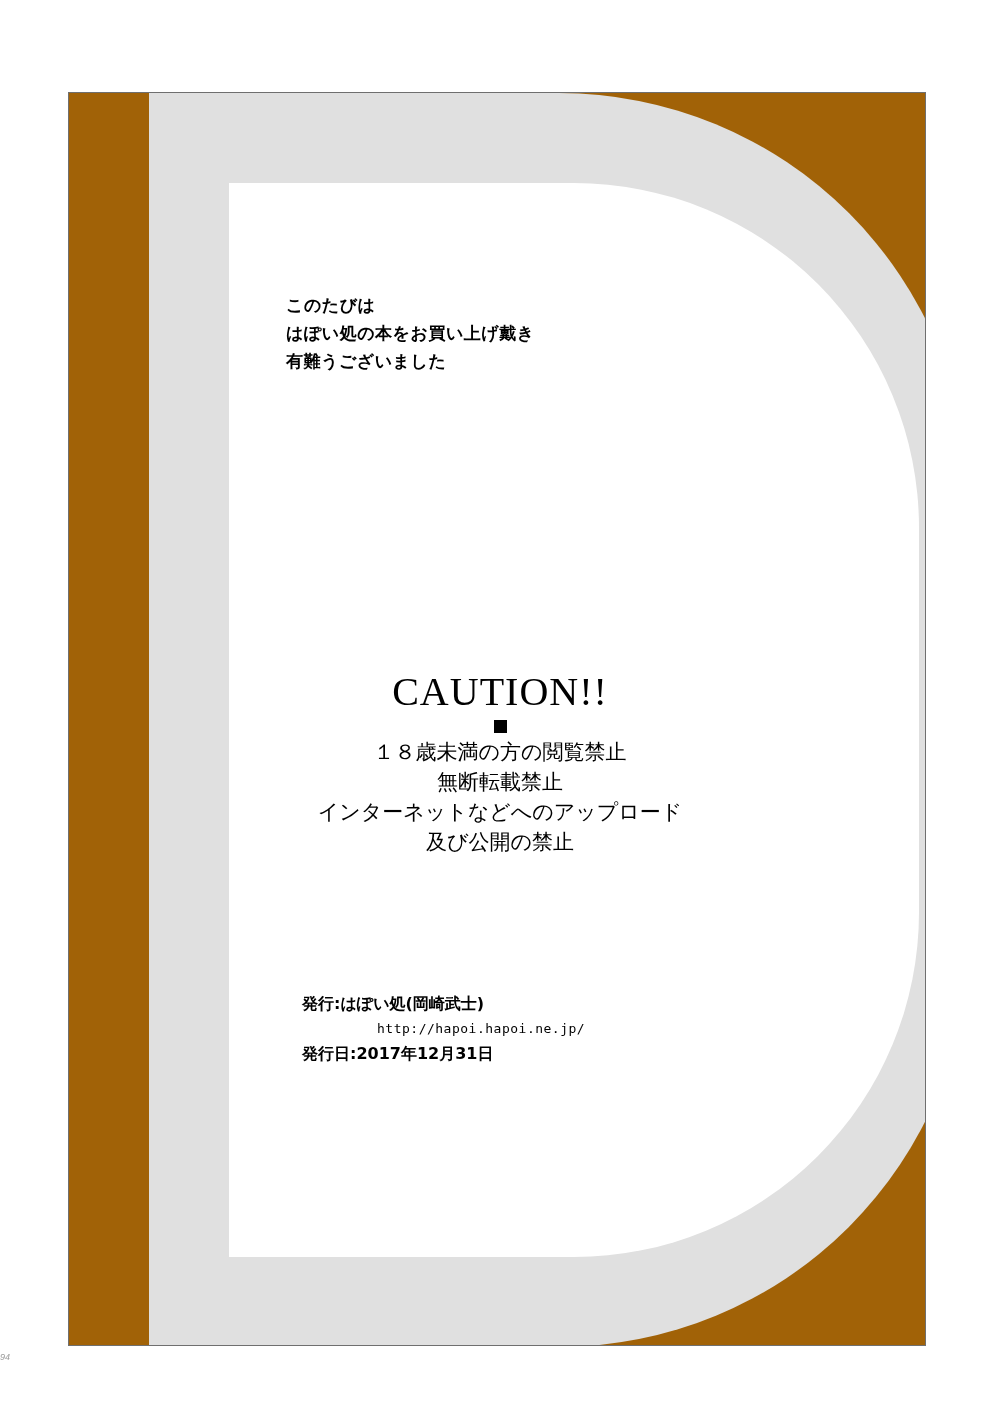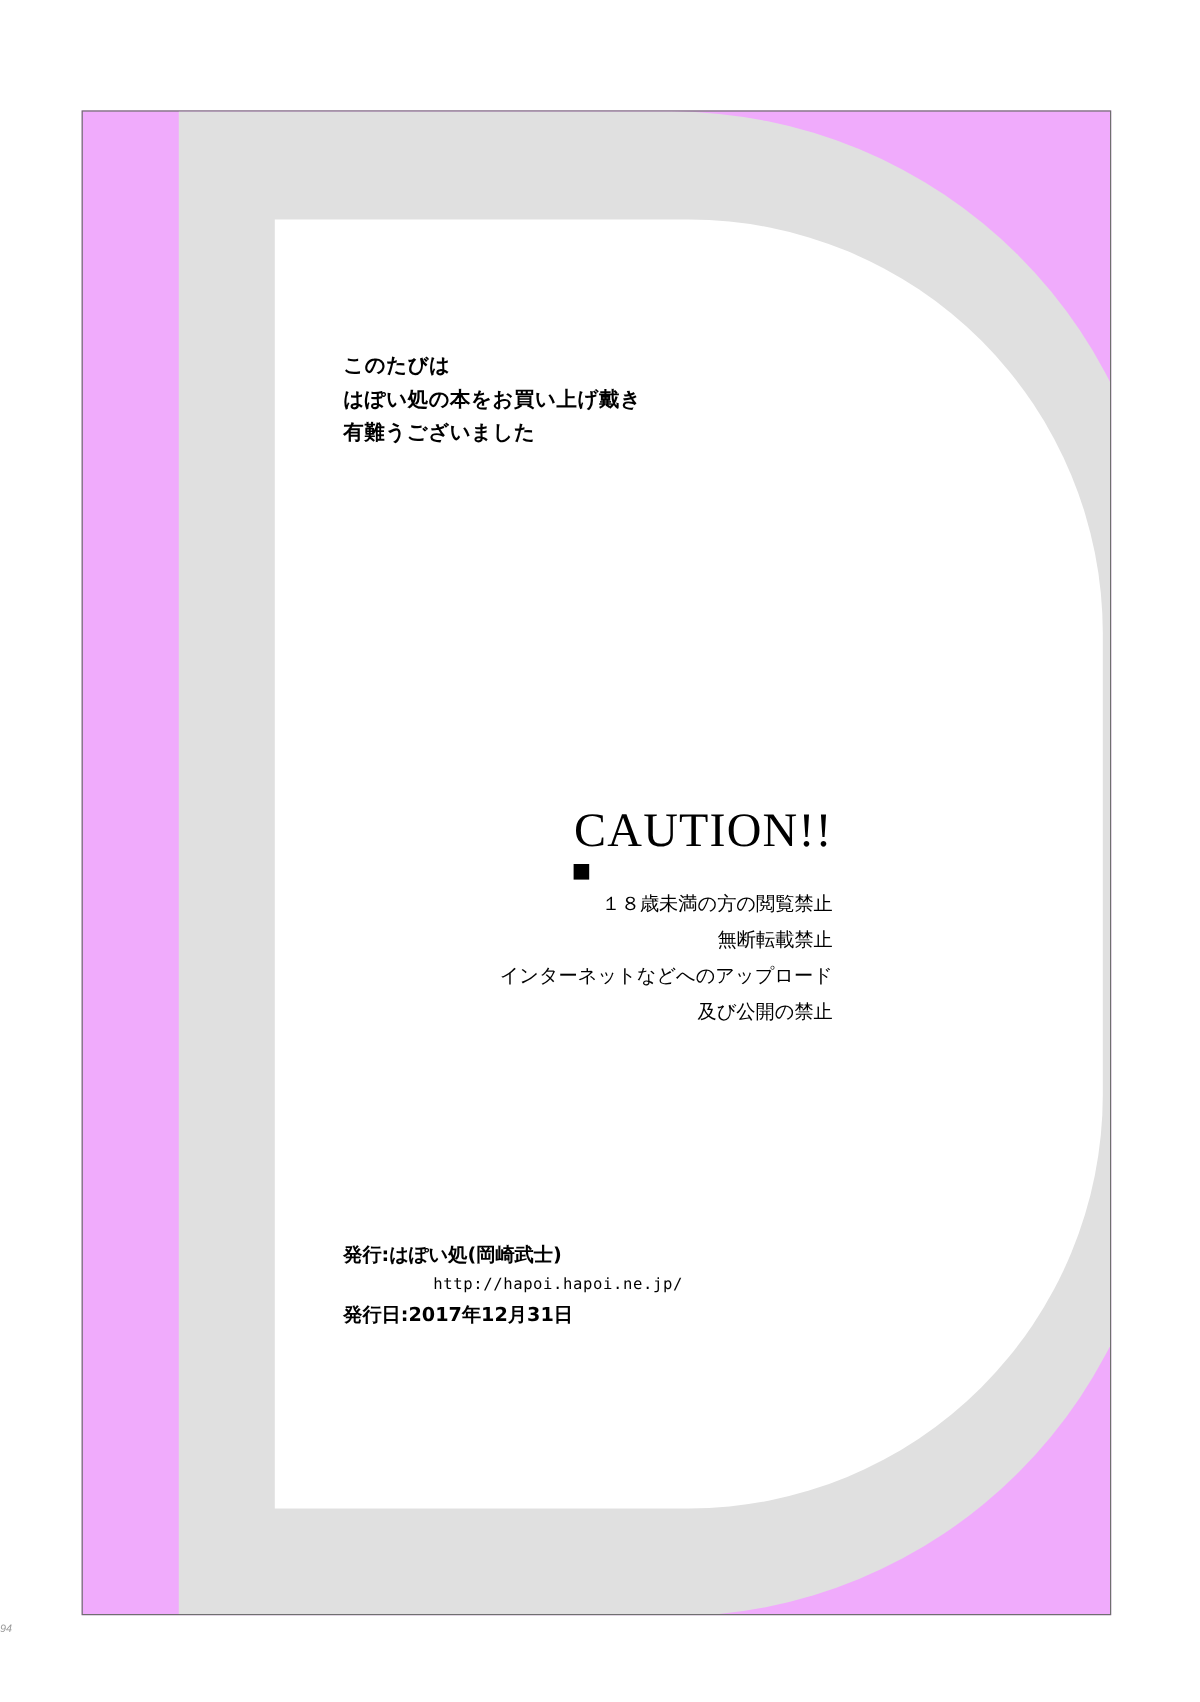--- a/index.html
+++ b/index.html
@@ -16,21 +16,21 @@
   }
 
   
   .page-sheet {
     position: absolute;
     left: 68px;
     top: 92px;
     width: 858px;
     height: 1254px;
     border: 1px solid #6f6f6f;
-    background: #f0abfc;
+    background: #a16207;
     box-sizing: border-box;
     overflow: hidden;
   }
 
   
   .grey-shape {
     position: absolute;
     left: 80px;
     top: 0px;
     width: 820px;
@@ -68,53 +68,52 @@
     font-weight: bold;
     font-size: 17px;
     line-height: 28px;
     color: #000000;
     white-space: pre;
     letter-spacing: 0.5px;
   }
 
   .caution-block {
     position: absolute;
-    left: 0;
+    left: 16px;
     top: 395px;
     width: 420px;
-    text-align: right;
+    text-align: center;
   }
   .caution-title {
     font-family: "Liberation Serif", serif;
     font-size: 40px;
     font-weight: normal;
     color: #000000;
     letter-spacing: 1px;
     line-height: 48px;
   }
   .caution-sep {
     width: 13px;
     height: 13px;
     background: #000000;
     margin: 4px auto 6px auto;
   }
   .caution-lines {
-    font-family: Liberation Sans, sans-serif;
-    font-size: 16px;
+    font-family: Liberation Mono, monospace;
+    font-size: 21px;
     line-height: 30px;
     color: #000000;
     white-space: pre;
   }
 
   .imprint {
     position: absolute;
-    left: 12px;
+    left: 28px;
     top: 718px;
     width: 408px;
-    margin-top: 42px;
   }
   .imprint-line {
     font-family: "DejaVu Sans", sans-serif;
     font-weight: bold;
     font-size: 16px;
     line-height: 26px;
     color: #000000;
     white-space: pre;
   }
   .imprint-url {

